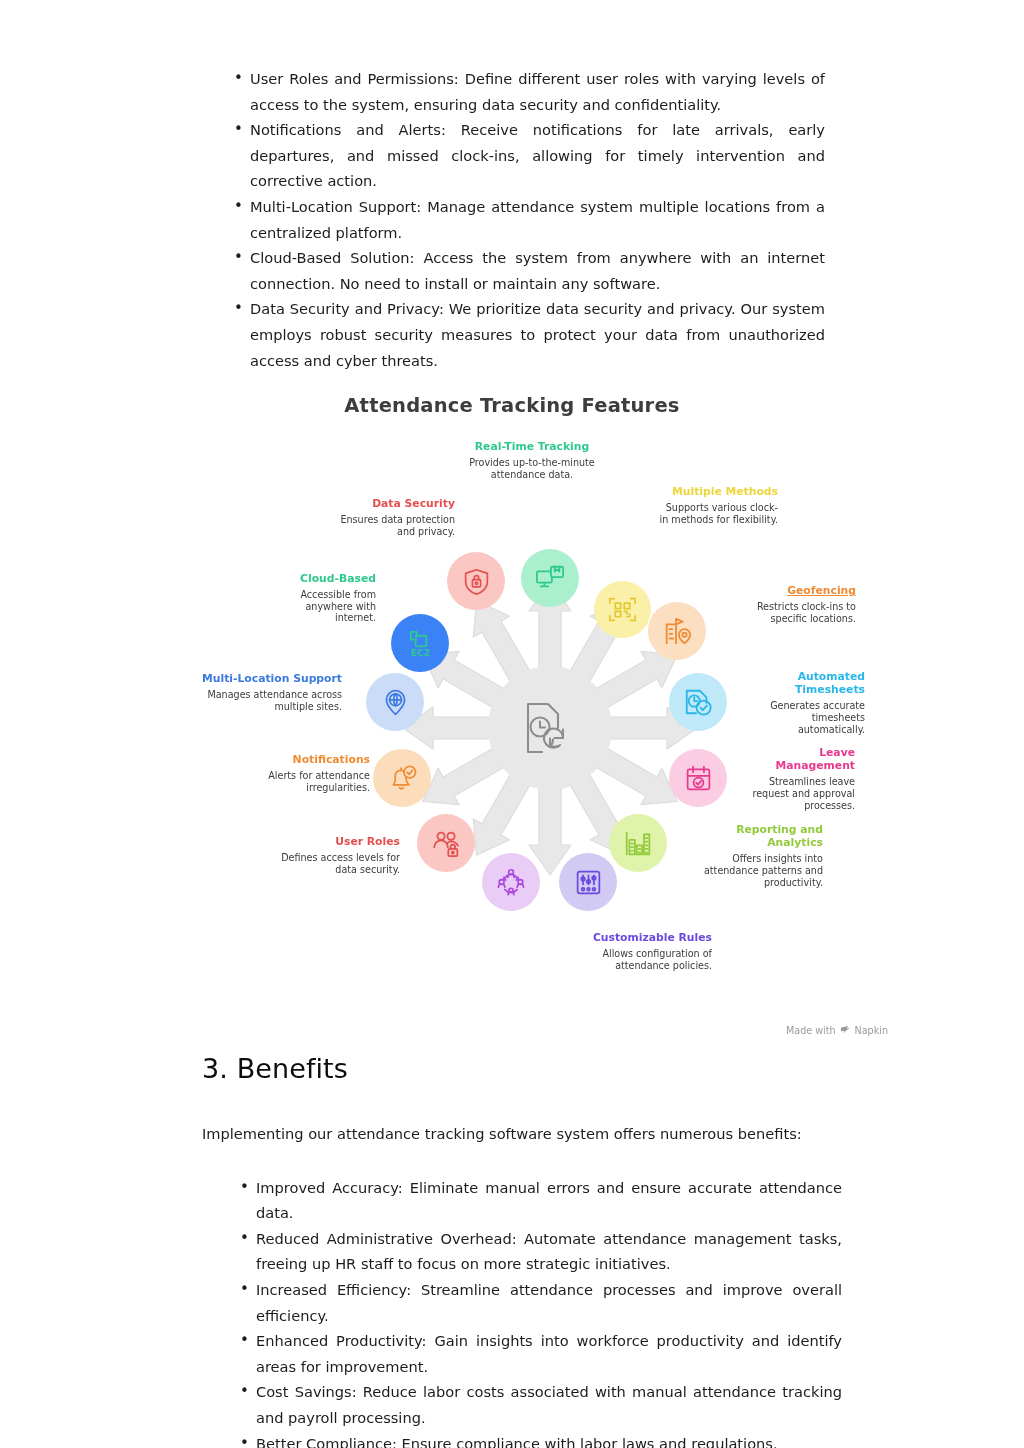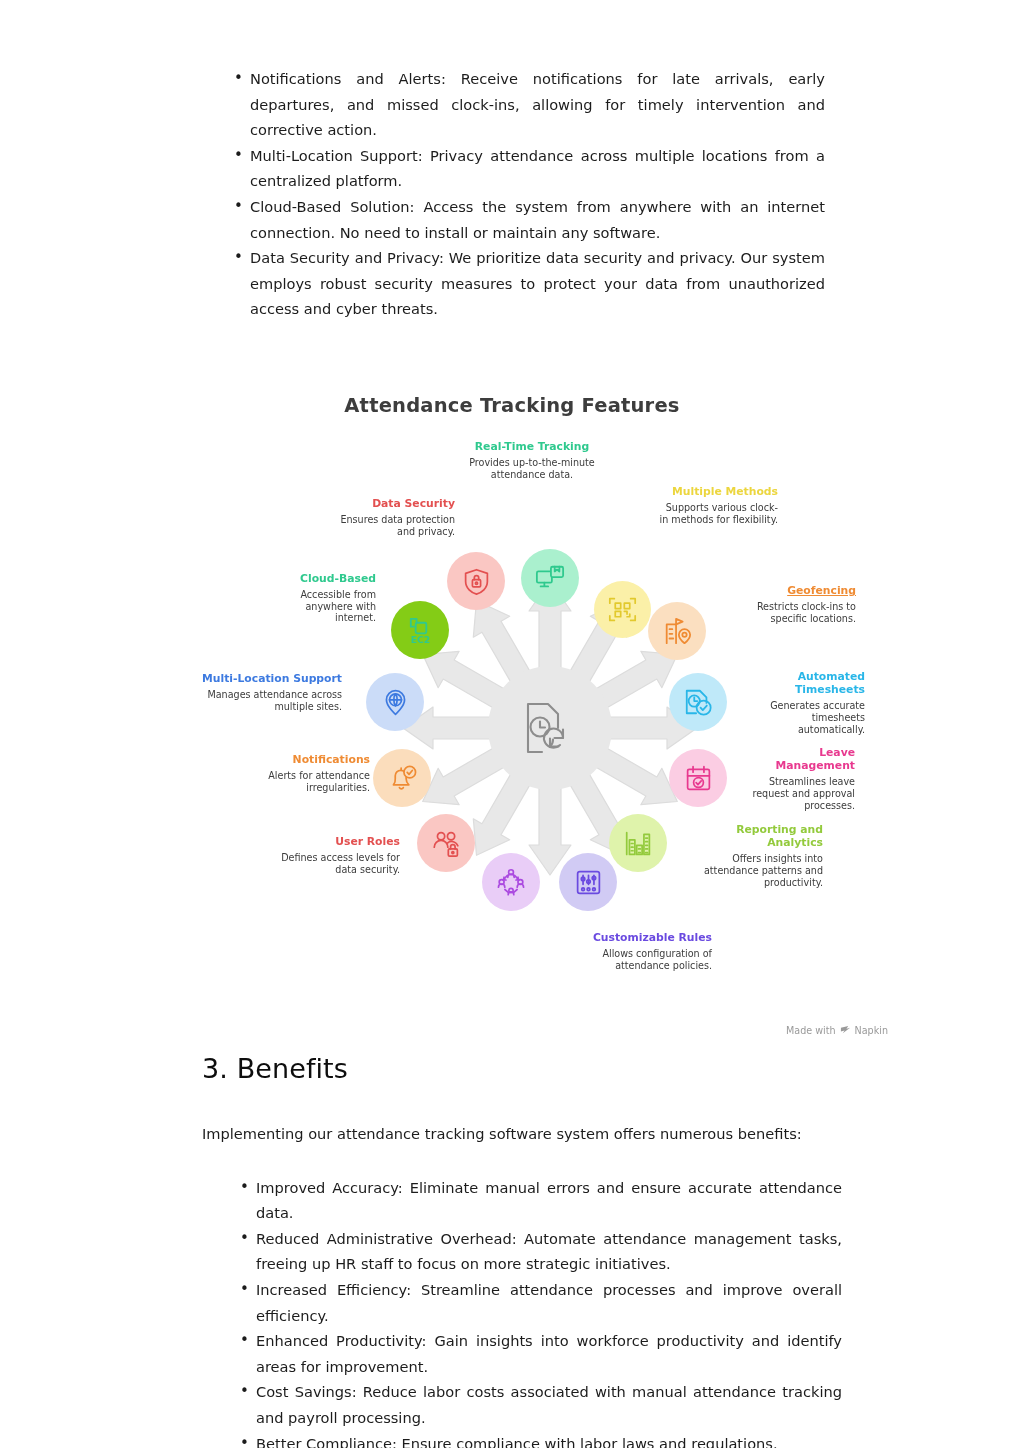--- a/index.html
+++ b/index.html
@@ -79,22 +79,23 @@
     position:absolute; right:136px; bottom:4px;
     font-size:9.6px; color:#9a9a9a;
     display:flex; align-items:center; gap:4px;
   }
 </style>
 </head>
 <body>
 
 <div class="doc-section" style="left:230px; top:66px; width:595px;">
   <ul class="bullets" id="top-list">
+      <li>User Roles and Permissions: Define different user roles with varying levels of access to the system, ensuring data security and confidentiality.</li>
       <li>Notifications and Alerts: Receive notifications for late arrivals, early departures, and missed clock-ins, allowing for timely intervention and corrective action.</li>
-      <li>Multi-Location Support: Privacy attendance across multiple locations from a centralized platform.</li>
+      <li>Multi-Location Support: Manage attendance system multiple locations from a centralized platform.</li>
       <li>Cloud-Based Solution: Access the system from anywhere with an internet connection. No need to install or maintain any software.</li>
       <li>Data Security and Privacy: We prioritize data security and privacy. Our system employs robust security measures to protect your data from unauthorized access and cyber threats.</li>
     </ul>
 </div>
 
 <div id="diagram-wrap">
 
   <div class="diagram-title">Attendance Tracking Features</div>
 
   <svg class="hub-svg" viewBox="0 0 1024 660">
@@ -242,21 +243,21 @@
   </div>
 
   <div class="node" style="left:366px; top:293px; width:58px; height:58px; background:#cbdcf8;">
     <svg width="29" height="29" viewBox="0 0 32 32" fill="none" stroke="#3d7ae0" stroke-width="1.9" stroke-linecap="round" stroke-linejoin="round">
       <path d="M16 3 a10 10 0 0 1 10 10 c0 7.5 -10 16 -10 16 S6 20.5 6 13 A10 10 0 0 1 16 3 z"></path>
       <circle cx="16" cy="13" r="6.6"></circle>
       <path d="M9.4 13 h13.2 M16 6.4 c2.4 2.6 2.4 10.6 0 13.2 M16 6.4 c-2.4 2.6 -2.4 10.6 0 13.2"></path>
     </svg>
   </div>
 
-  <div class="node" style="left:391px; top:221px; width:58px; height:58px; background:#84cc16;">
+  <div class="node" style="left:391px; top:234px; width:58px; height:58px; background:#3b82f6;">
     <svg width="31" height="31" viewBox="0 0 32 32" fill="none" stroke="#2fc98e" stroke-width="1.9" stroke-linecap="round" stroke-linejoin="round">
       <path d="M6 4 h6 v3 M6 4 v8 h3"></path>
       <rect x="11" y="8" width="11" height="11" rx="1.6"></rect>
       <text x="16" y="29" font-family="DejaVu Sans, sans-serif" font-size="9.5" font-weight="bold" fill="#2fc98e" stroke="none" text-anchor="middle">EC2</text>
     </svg>
   </div>
 
   <div class="node" style="left:447px; top:172px; width:58px; height:58px; background:#fac7c3;">
     <svg width="29" height="29" viewBox="0 0 32 32" fill="none" stroke="#e35050" stroke-width="1.9" stroke-linecap="round" stroke-linejoin="round">
       <path d="M16 3 L28 7 v9 c0 7.5 -6.4 12.4 -12 14 -5.6 -1.6 -12 -6.5 -12 -14 V7 z"></path>

